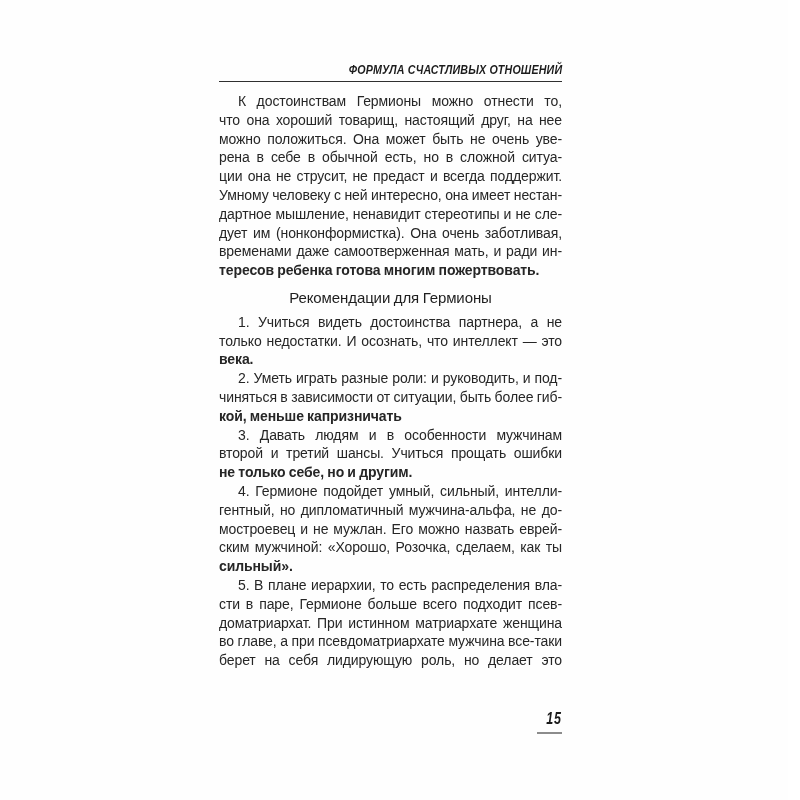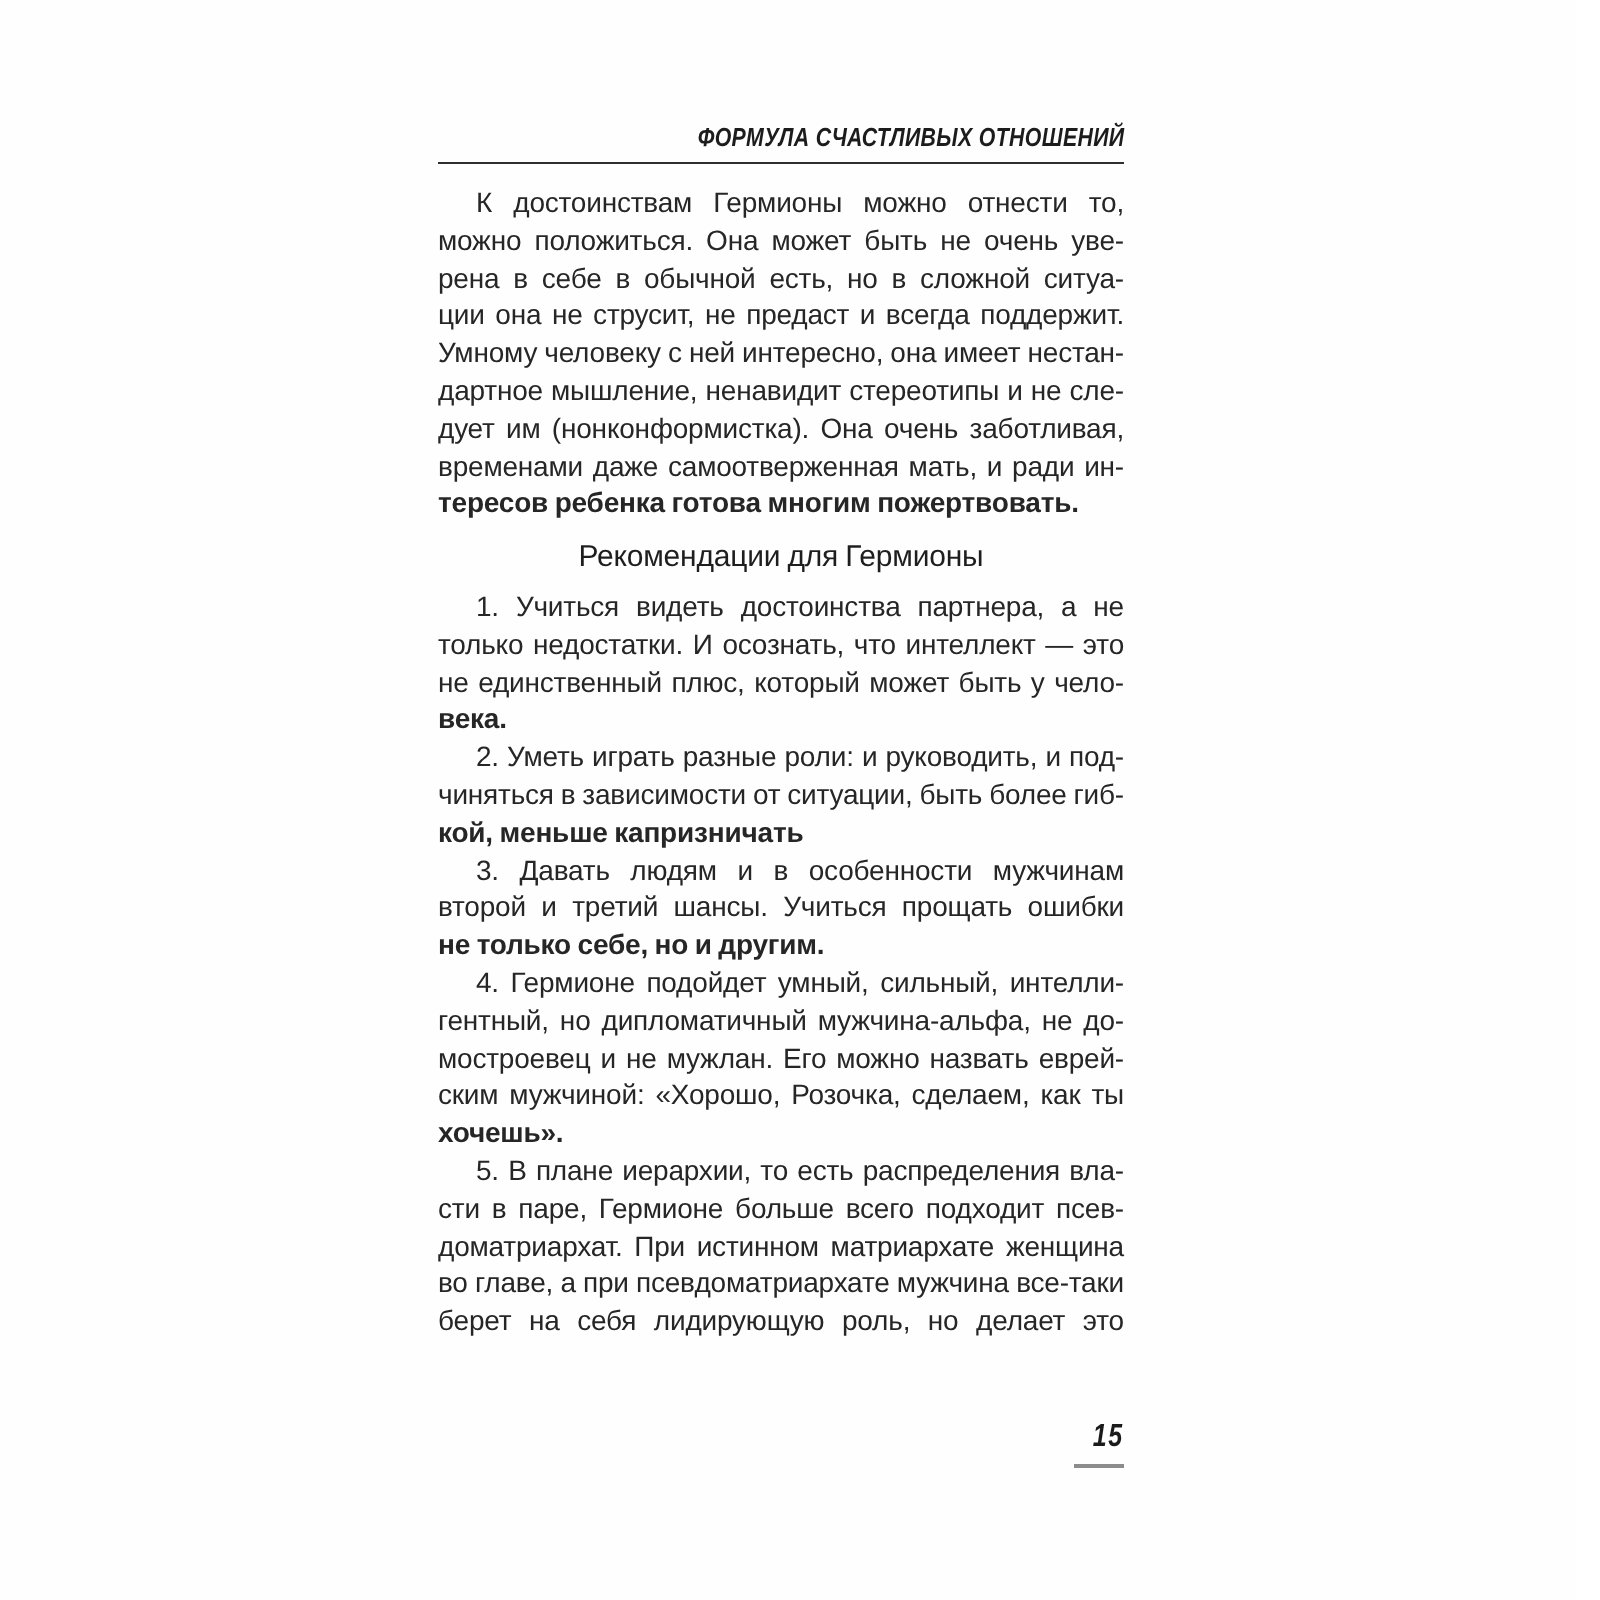--- a/index.html
+++ b/index.html
@@ -98,44 +98,44 @@
 <body>
 
 <div class="page">
 
   <div class="running-header">
     <span class="book-title">ФОРМУЛА СЧАСТЛИВЫХ ОТНОШЕНИЙ</span>
   </div>
 
   <div class="page-body">
       <div class="text-line para-start">К достоинствам Гермионы можно отнести то,</div>
+      <div class="text-line">что она хороший товарищ, настоящий друг, на нее</div>
       <div class="text-line">можно положиться. Она может быть не очень уве-</div>
       <div class="text-line">рена в себе в обычной есть, но в сложной ситуа-</div>
       <div class="text-line">ции она не струсит, не предаст и всегда поддержит.</div>
       <div class="text-line">Умному человеку с ней интересно, она имеет нестан-</div>
       <div class="text-line">дартное мышление, ненавидит стереотипы и не сле-</div>
       <div class="text-line">дует им (нонконформистка). Она очень заботливая,</div>
       <div class="text-line">временами даже самоотверженная мать, и ради ин-</div>
       <div class="text-line para-end">тересов ребенка готова многим пожертвовать.</div>
       <div class="section-heading">Рекомендации для Гермионы</div>
       <div class="text-line para-start">1. Учиться видеть достоинства партнера, а не</div>
       <div class="text-line">только недостатки. И осознать, что интеллект — это</div>
-      <div class="text-line">не единственный плюс, который может быть у чело-</div>
       <div class="text-line para-end">века.</div>
       <div class="text-line para-start">2. Уметь играть разные роли: и руководить, и под-</div>
       <div class="text-line">чиняться в зависимости от ситуации, быть более гиб-</div>
       <div class="text-line para-end">кой, меньше капризничать</div>
       <div class="text-line para-start">3. Давать людям и в особенности мужчинам</div>
       <div class="text-line">второй и третий шансы. Учиться прощать ошибки</div>
       <div class="text-line para-end">не только себе, но и другим.</div>
       <div class="text-line para-start">4. Гермионе подойдет умный, сильный, интелли-</div>
       <div class="text-line">гентный, но дипломатичный мужчина-альфа, не до-</div>
       <div class="text-line">мостроевец и не мужлан. Его можно назвать еврей-</div>
       <div class="text-line">ским мужчиной: «Хорошо, Розочка, сделаем, как ты</div>
-      <div class="text-line para-end">хочешь».</div>
+      <div class="text-line para-end">сильный».</div>
       <div class="text-line para-start">5. В плане иерархии, то есть распределения вла-</div>
       <div class="text-line">сти в паре, Гермионе больше всего подходит псев-</div>
       <div class="text-line">доматриархат. При истинном матриархате женщина</div>
       <div class="text-line">во главе, а при псевдоматриархате мужчина все-таки</div>
       <div class="text-line">берет на себя лидирующую роль, но делает это</div>
     </div>
 
   <div class="page-footer">
     <span class="page-number">15</span>
     <div class="page-number-rule"></div>

